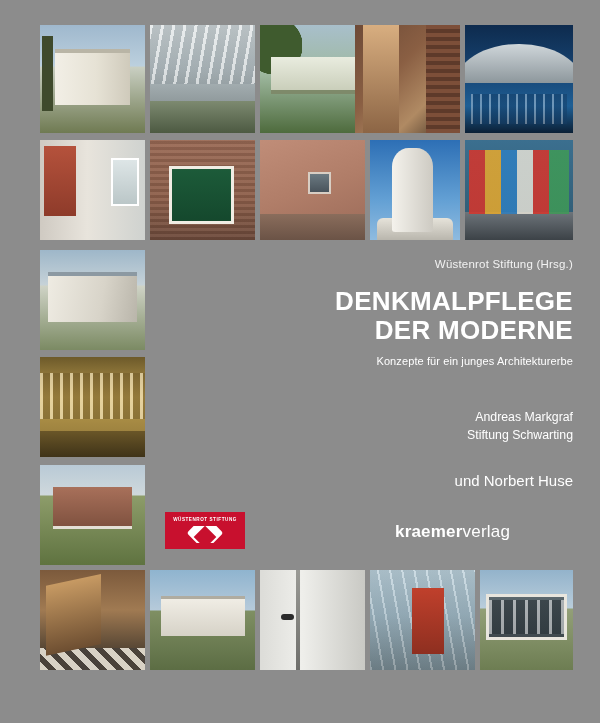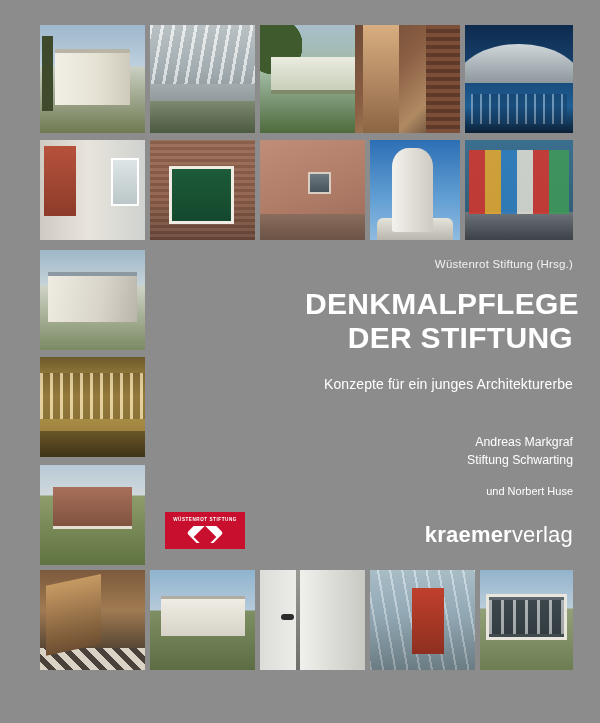--- a/index.html
+++ b/index.html
@@ -42,41 +42,41 @@
     text-align: right;
     color: #ffffff;
   }
   .publisher-line {
     font-size: 11.5px;
     letter-spacing: 0.2px;
     color: #f2f2f2;
     margin-bottom: 17px;
   }
   .maintitle {
-    font-size: 30px;
+    font-size: 26px;
     font-weight: bold;
     line-height: 1.13;
     letter-spacing: 0.3px;
     color: #ffffff;
   }
   .subtitle {
-    font-size: 14px;
-    color: #ffffff;
-    margin-top: 21px;
+    font-size: 11px;
+    color: #ffffff;
+    margin-top: 9px;
     letter-spacing: 0.1px;
   }
   .authors {
     margin-top: 42px;
     font-size: 12.3px;
     line-height: 1.45;
     color: #ffffff;
   }
   .author-extra {
-    margin-top: 16px;
-    font-size: 11px;
+    margin-top: 28px;
+    font-size: 15px;
     color: #ffffff;
   }
 
   
   .found-logo {
     position: absolute;
     left: 165px;
     top: 512px;
     width: 80px;
     height: 37px;
@@ -122,23 +122,23 @@
     background: #c8102e;
     transform: rotate(45deg);
   }
 
   
   .pub-logo {
     position: absolute;
     left: 395px;
     top: 522px;
     width: 178px;
-    text-align: right;
-    color: #ffffff;
-    font-size: 22px;
+    text-align: left;
+    color: #ffffff;
+    font-size: 17px;
     letter-spacing: 0.2px;
   }
   .pub-logo b { font-weight: bold; }
   .pub-logo span.light { font-weight: normal; }
 
   
   
 
   
   .p-r1c1 { background: linear-gradient(#9fb8cd 0%, #bcd0de 38%, #c9cfc2 39%, #6f7a52 100%); }
@@ -399,21 +399,21 @@
     <div class="ph p-b4"></div>
   </div>
   <div class="tile" style="left:480px;top:570px;width:93px;height:100px;">
     <div class="ph p-b5"></div>
   </div>
 
   <div class="textblock">
     <div class="publisher-line">Wüstenrot Stiftung (Hrsg.)</div>
     <div class="maintitle">
       <div>DENKMALPFLEGE</div>
-      <div>DER STIFTUNG</div>
+      <div>DER MODERNE</div>
     </div>
     <div class="subtitle">Konzepte für ein junges Architekturerbe</div>
     <div class="authors">
       <div>Andreas Markgraf</div>
       <div>Stiftung Schwarting</div>
     </div>
     <div class="author-extra">und Norbert Huse</div>
   </div>
 
   <div class="found-logo">

